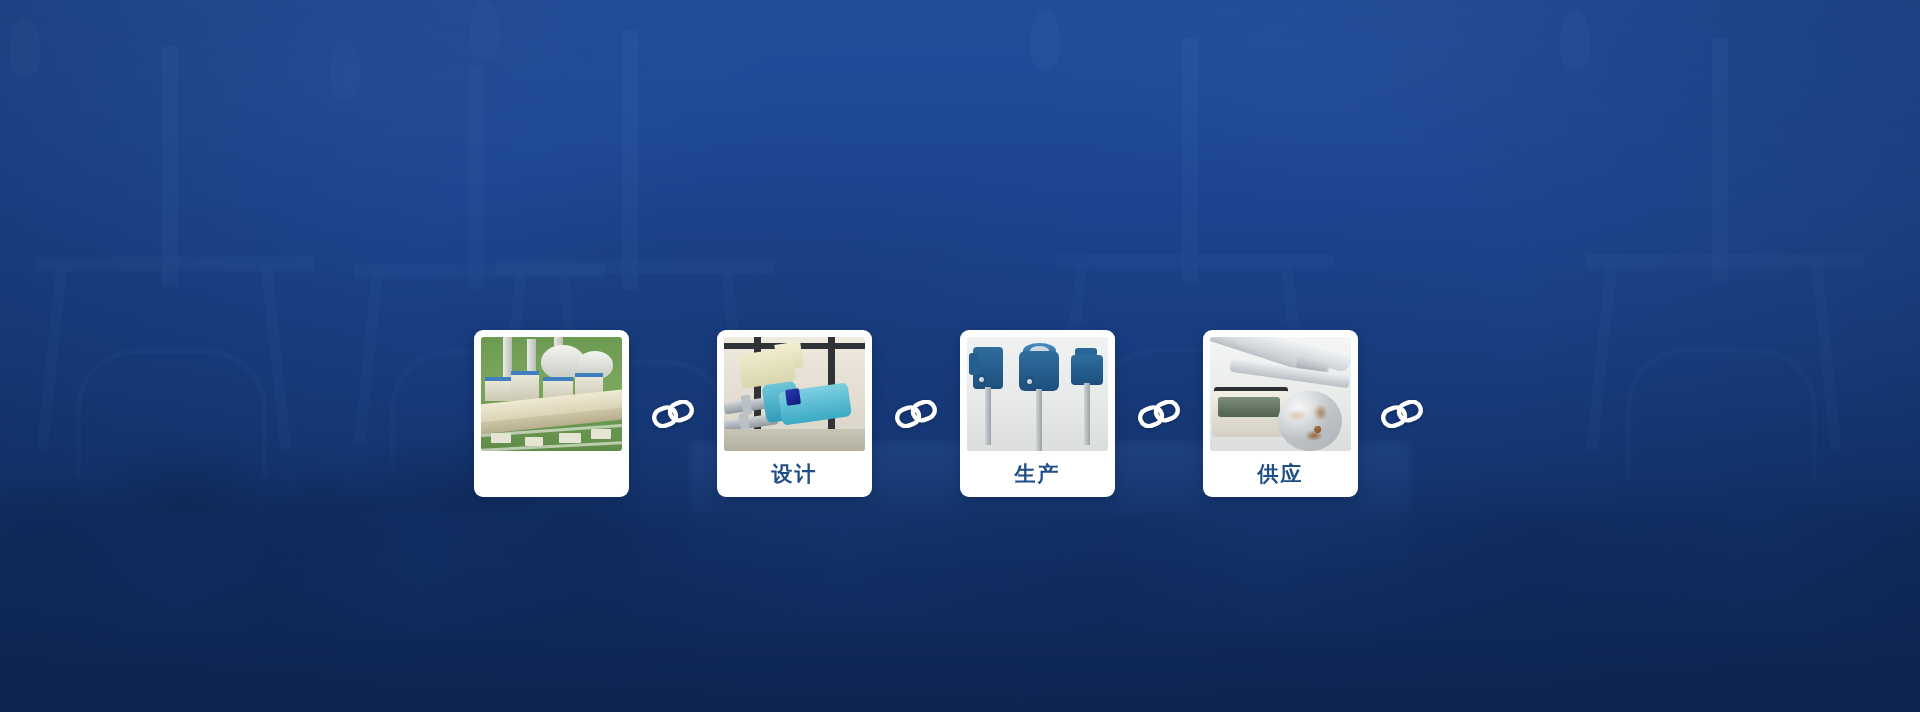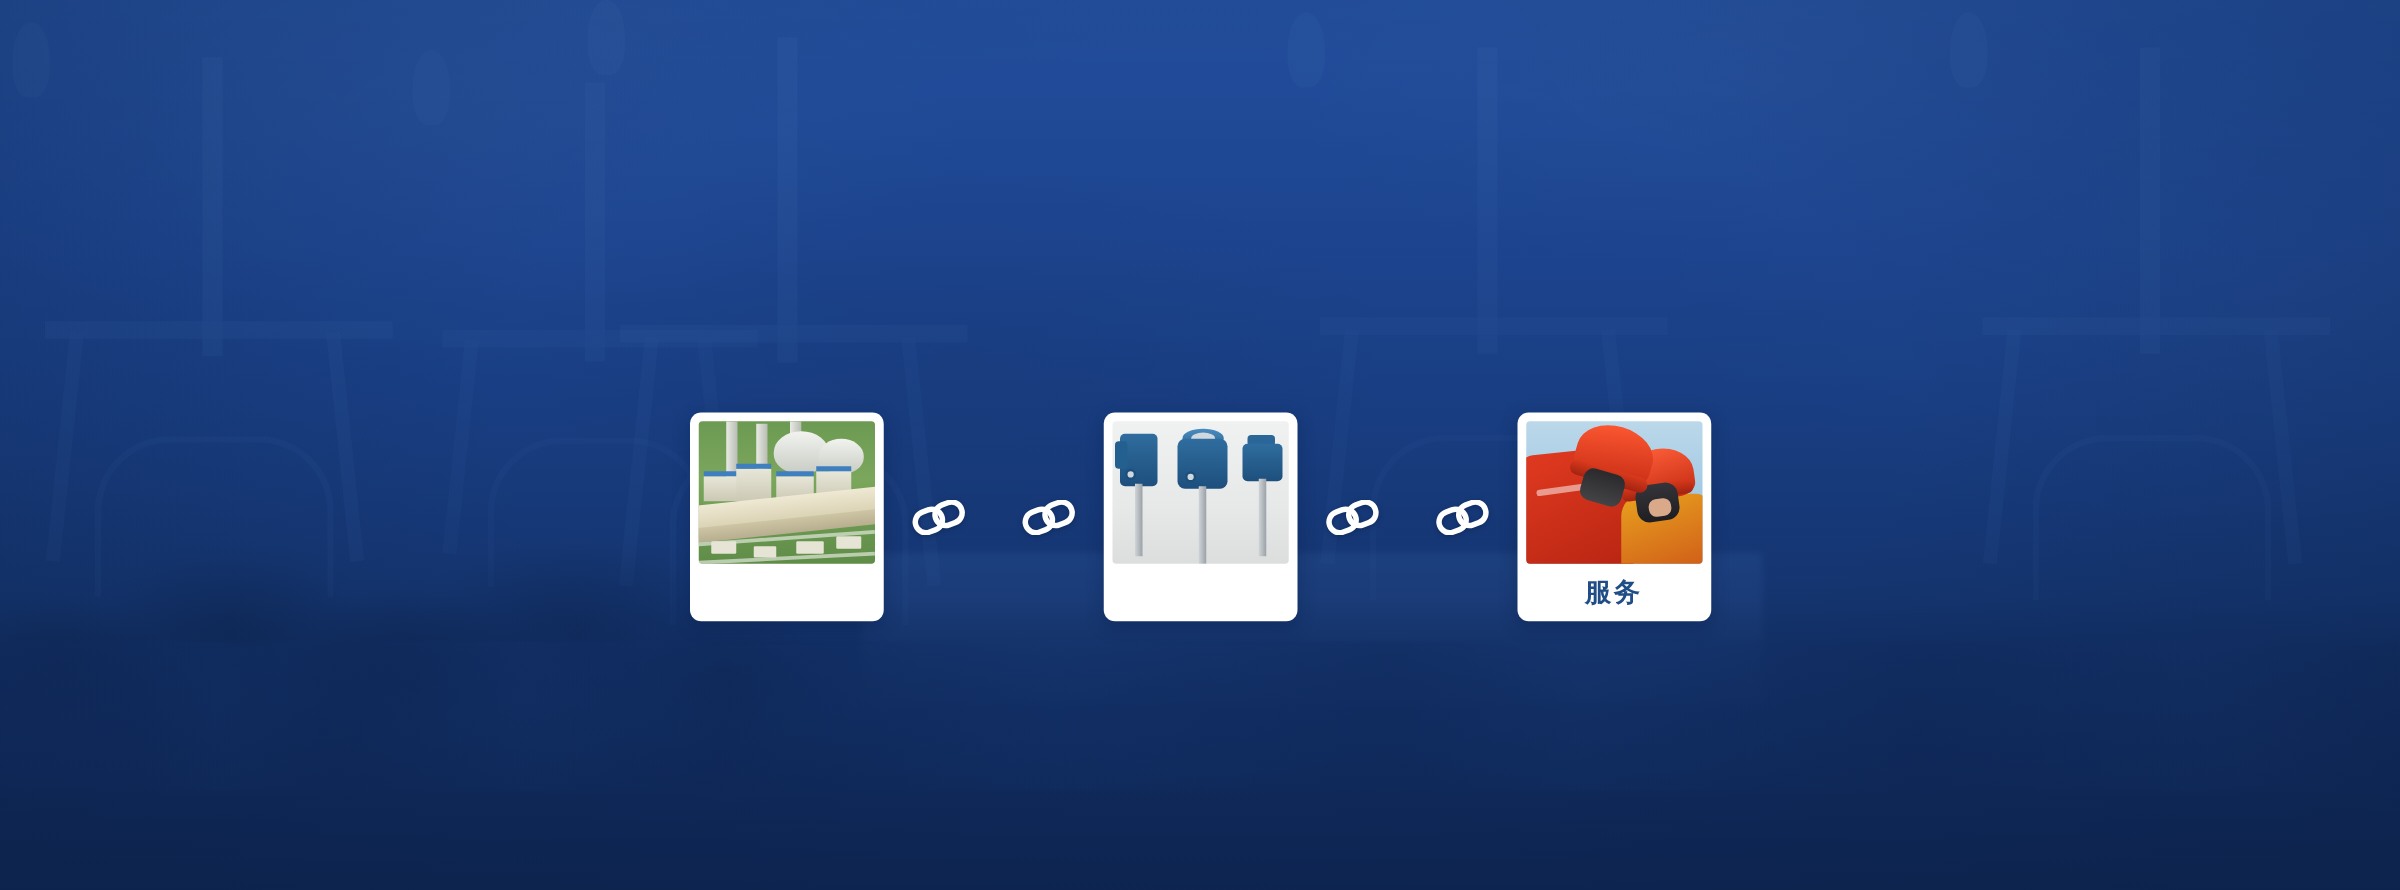--- a/index.html
+++ b/index.html
@@ -479,20 +479,39 @@
 
       <div class="link-gap">
         <svg class="link-icon" width="44" height="28" viewBox="0 0 44 28">
           <g transform="rotate(-20 22 14)" fill="none" stroke="#ffffff" stroke-width="4.4">
             <rect x="2.6" y="5.4" width="22" height="17" rx="8.5" ry="8.5"></rect>
             <rect x="19.4" y="5.4" width="22" height="17" rx="8.5" ry="8.5"></rect>
           </g>
         </svg>
       </div>
 
+      <div class="card">
+        <div class="card-thumb thumb-design">
+          <span class="beam-h bh1"></span>
+          <span class="post-v pv1"></span>
+            <span class="post-v pv2"></span>
+          <span class="motor2"></span>
+            <span class="motor"></span>
+          <span class="pipe p1"></span>
+            <span class="pipe p2"></span>
+          <span class="flange f1"></span>
+            <span class="flange f2"></span>
+            <span class="flange f3"></span>
+          <span class="pump-h"></span>
+            <span class="pump"></span>
+            <span class="gem"></span>
+          <span class="base"></span>
+        </div>
+        <div class="card-label">设计</div>
+      </div>
 
       <div class="link-gap">
         <svg class="link-icon" width="44" height="28" viewBox="0 0 44 28">
           <g transform="rotate(-20 22 14)" fill="none" stroke="#ffffff" stroke-width="4.4">
             <rect x="2.6" y="5.4" width="22" height="17" rx="8.5" ry="8.5"></rect>
             <rect x="19.4" y="5.4" width="22" height="17" rx="8.5" ry="8.5"></rect>
           </g>
         </svg>
       </div>
 
@@ -504,52 +523,51 @@
             <span class="cap2i"></span>
           <span class="inst-body ib2"></span>
           <span class="ib3t"></span>
             <span class="inst-body ib3"></span>
           <span class="stem st1"></span>
             <span class="stem st2"></span>
             <span class="stem st3"></span>
           <span class="knob k1"></span>
             <span class="knob k2"></span>
         </div>
+        <div class="card-label">生产</div>
       </div>
 
       <div class="link-gap">
         <svg class="link-icon" width="44" height="28" viewBox="0 0 44 28">
           <g transform="rotate(-20 22 14)" fill="none" stroke="#ffffff" stroke-width="4.4">
             <rect x="2.6" y="5.4" width="22" height="17" rx="8.5" ry="8.5"></rect>
             <rect x="19.4" y="5.4" width="22" height="17" rx="8.5" ry="8.5"></rect>
           </g>
         </svg>
       </div>
 
+      <div class="card">
+        <div class="card-thumb thumb-supply">
+          <span class="wing w1"></span>
+          <span class="fuse"></span>
+          <span class="engine"></span>
+          <span class="wing w2"></span>
+          <span class="cab-top"></span>
+          <span class="truck"></span>
+          <span class="cab-win"></span>
+          <span class="globe"></span>
+        </div>
+        <div class="card-label">供应</div>
+      </div>
 
       <div class="link-gap">
         <svg class="link-icon" width="44" height="28" viewBox="0 0 44 28">
           <g transform="rotate(-20 22 14)" fill="none" stroke="#ffffff" stroke-width="4.4">
             <rect x="2.6" y="5.4" width="22" height="17" rx="8.5" ry="8.5"></rect>
             <rect x="19.4" y="5.4" width="22" height="17" rx="8.5" ry="8.5"></rect>
           </g>
         </svg>
       </div>
 
-      <div class="card">
-        <div class="card-thumb thumb-serv">
-          <span class="worker-a"></span>
-            <span class="stripe-a"></span>
-          <span class="worker-b"></span>
-          <span class="helmet-b"></span>
-            <span class="brim-b"></span>
-          <span class="face-b"></span>
-            <span class="cheek-b"></span>
-          <span class="helmet-a"></span>
-            <span class="brim-a"></span>
-            <span class="face-a"></span>
-        </div>
-        <div class="card-label">服务</div>
-      </div>
 
     </div>
   </div>
 </div>
 
 </body></html>

